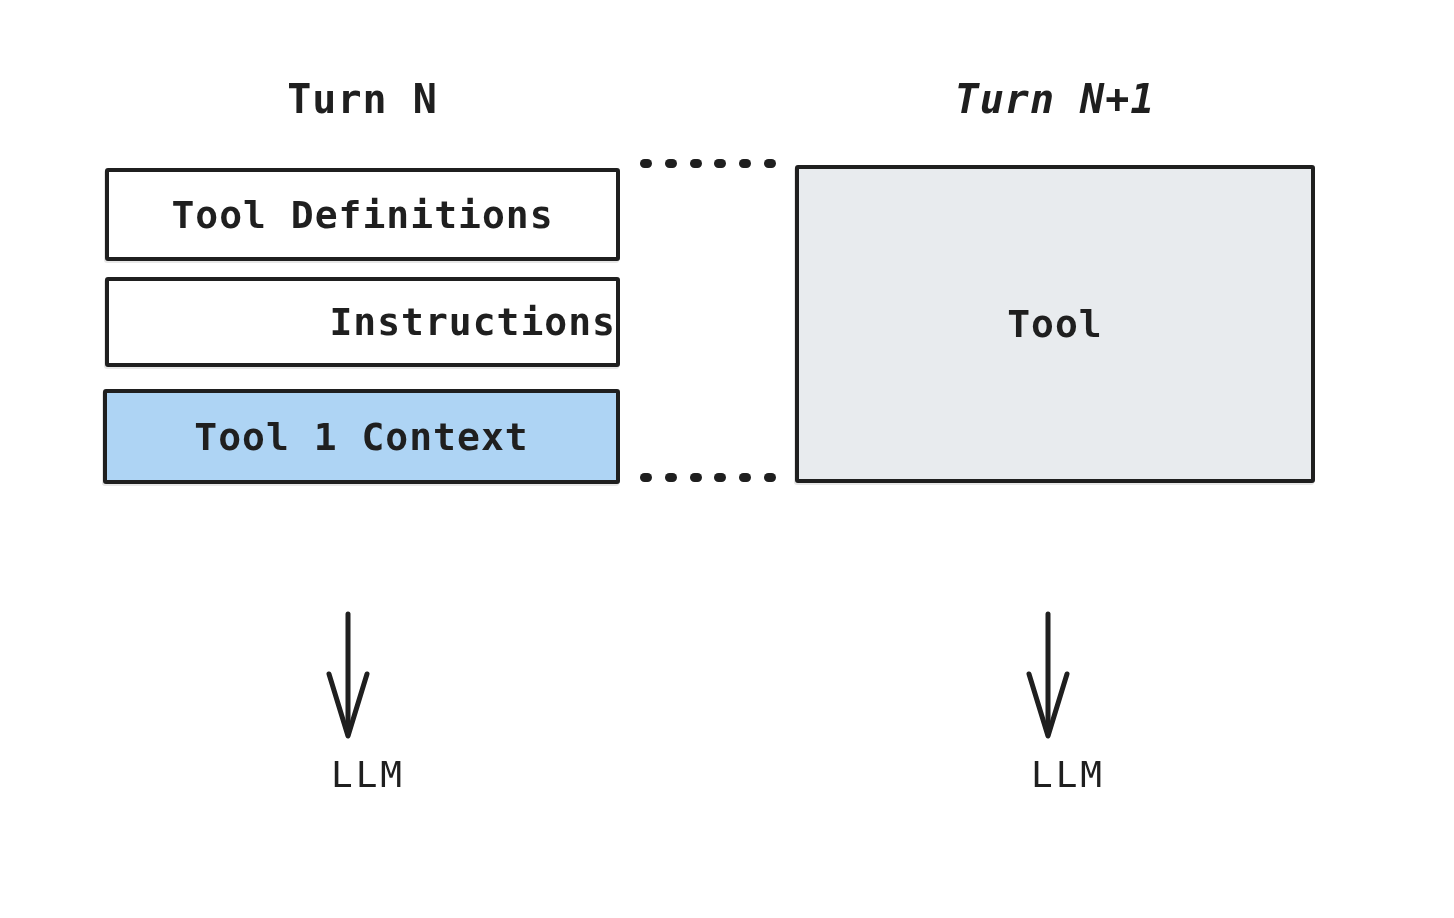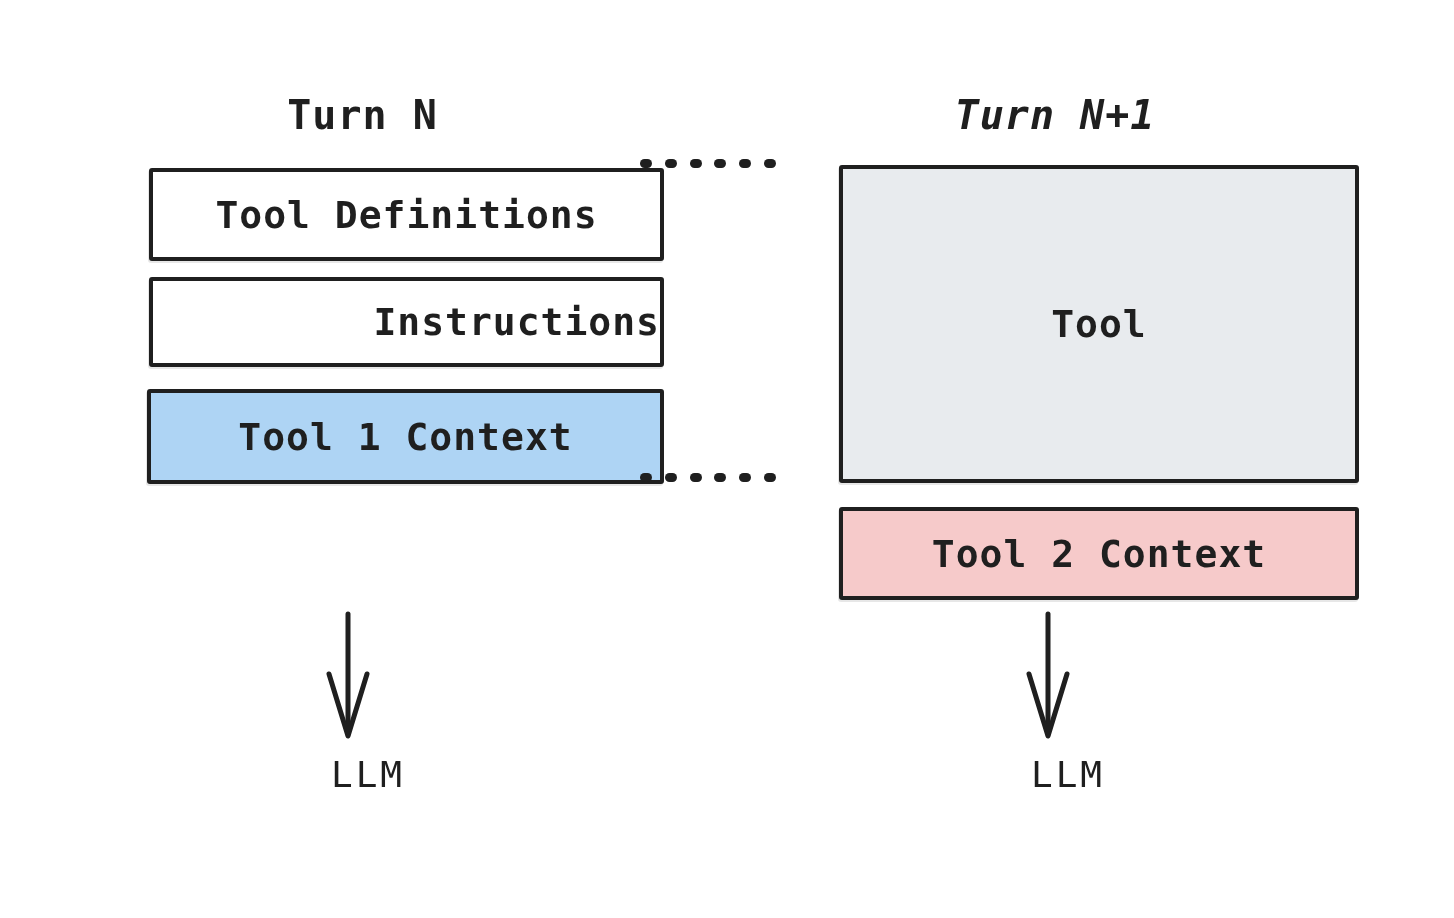--- a/index.html
+++ b/index.html
@@ -16,39 +16,37 @@
     color: #1f1f1f;
     overflow: hidden;
   }
   .col-title {
     position: absolute;
     text-align: center;
     font-size: 40px;
     font-weight: 600;
     letter-spacing: 1px;
     color: #1f1f1f;
-    margin-top: 16px;
   }
   .title-left  { left: 105px; top: 76px; width: 515px; }
   .title-right { left: 795px; top: 76px; width: 520px; font-style: italic; }
 
   .dbox {
     position: absolute;
     box-sizing: border-box;
     border: 4px solid #1f1f1f;
     border-radius: 3px;
     background: #ffffff;
     display: flex;
     align-items: center;
     justify-content: center;
     font-size: 38px;
     font-weight: 600;
     letter-spacing: 1px;
     box-shadow: -1px 2px 0 rgba(120,120,120,0.18);
-    margin-left: 44px;
   }
   .box-tool-defs     { left: 105px; top: 168px; width: 515px; height: 93px; }
   .box-instructions  { left: 105px; top: 277px; width: 515px; height: 90px; justify-content: flex-end; }
   .box-tool1-context { left: 103px; top: 389px; width: 517px; height: 95px; }
   .box-cache         { left: 795px; top: 165px; width: 520px; height: 318px; }
   .box-tool2-context { left: 795px; top: 507px; width: 520px; height: 93px; }
 
   .dotted-row {
     position: absolute;
     width: 136px;
@@ -100,23 +98,20 @@
   <div class="dbox box-instructions">
     <span>Instructions</span>
   </div>
   <div class="dbox box-tool1-context" style="background: rgb(174, 212, 244);">
     <span>Tool 1 Context</span>
   </div>
 
   <div class="dbox box-cache" style="background: rgb(232, 235, 238);">
     <span>Tool</span>
   </div>
-  <div class="dbox box-tool2-context" style="background: rgb(246, 202, 202);">
-    <span>Tool 2 Context</span>
-  </div>
 
   <div class="dotted-row dotted-top">
     <span class="dot"></span>
     <span class="dot"></span>
     <span class="dot"></span>
     <span class="dot"></span>
     <span class="dot"></span>
     <span class="dot"></span>
   </div>
   <div class="dotted-row dotted-bottom">

